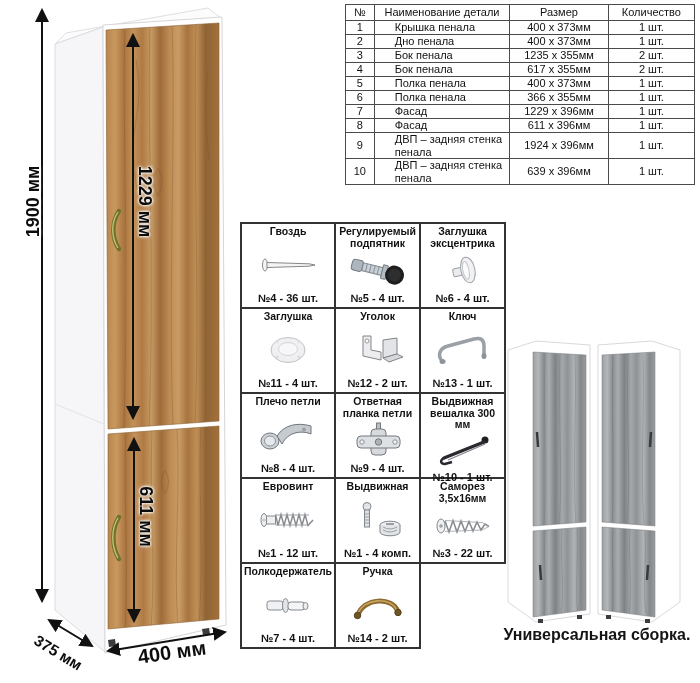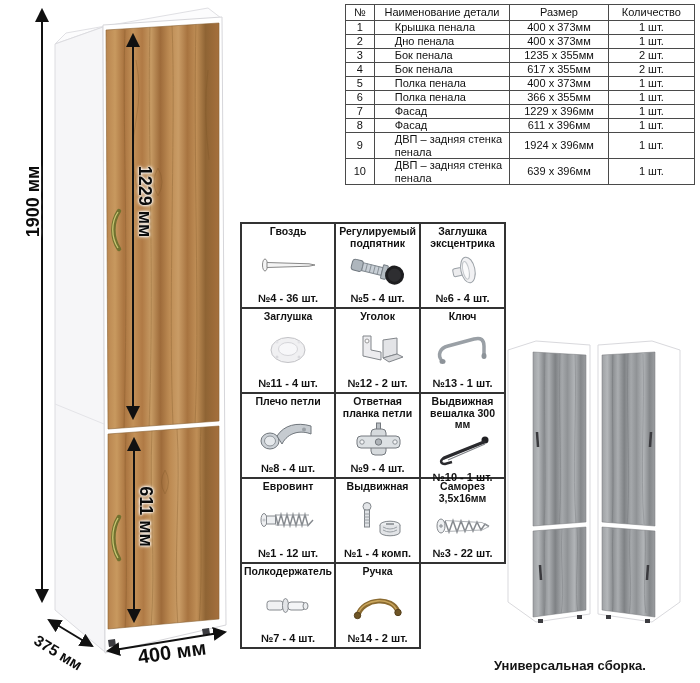--- a/index.html
+++ b/index.html
@@ -30,22 +30,22 @@
   .hw-table{position:absolute;left:240px;top:222px;border-collapse:collapse;table-layout:fixed;}
   .hw-table td{border:2px solid #333;width:83px;height:83px;padding:0;vertical-align:top;background:#fff;}
   .hw-table td.empty{border:none;background:transparent;}
   .hw-inner{height:83px;display:flex;flex-direction:column;align-items:center;
             justify-content:space-between;padding:2px 2px;box-sizing:border-box;}
   .hw-title{font-weight:bold;font-size:10.5px;line-height:11.5px;text-align:center;}
   .hw-icon{flex:1;display:flex;align-items:center;justify-content:center;}
   .hw-icon svg{display:block;}
   .hw-count{font-weight:bold;font-size:11px;padding-bottom:1px;white-space:nowrap;text-align:center;}
 
-  .universal{position:absolute;left:494px;top:626px;width:206px;text-align:left;
-             font-weight:bold;font-size:13px;color:#141414;margin-top:32px;}
+  .universal{position:absolute;left:494px;top:626px;width:206px;text-align:center;
+             font-weight:bold;font-size:16px;color:#141414;}
 </style>
 </head>
 <body>
 
 <div class="page">
 
   <svg class="scene" viewBox="0 0 700 683" xmlns="http://www.w3.org/2000/svg">
     <defs>
       <linearGradient id="oakg" x1="0" y1="0" x2="1" y2="0">
         <stop offset="0" stop-color="#b9854f"></stop>

